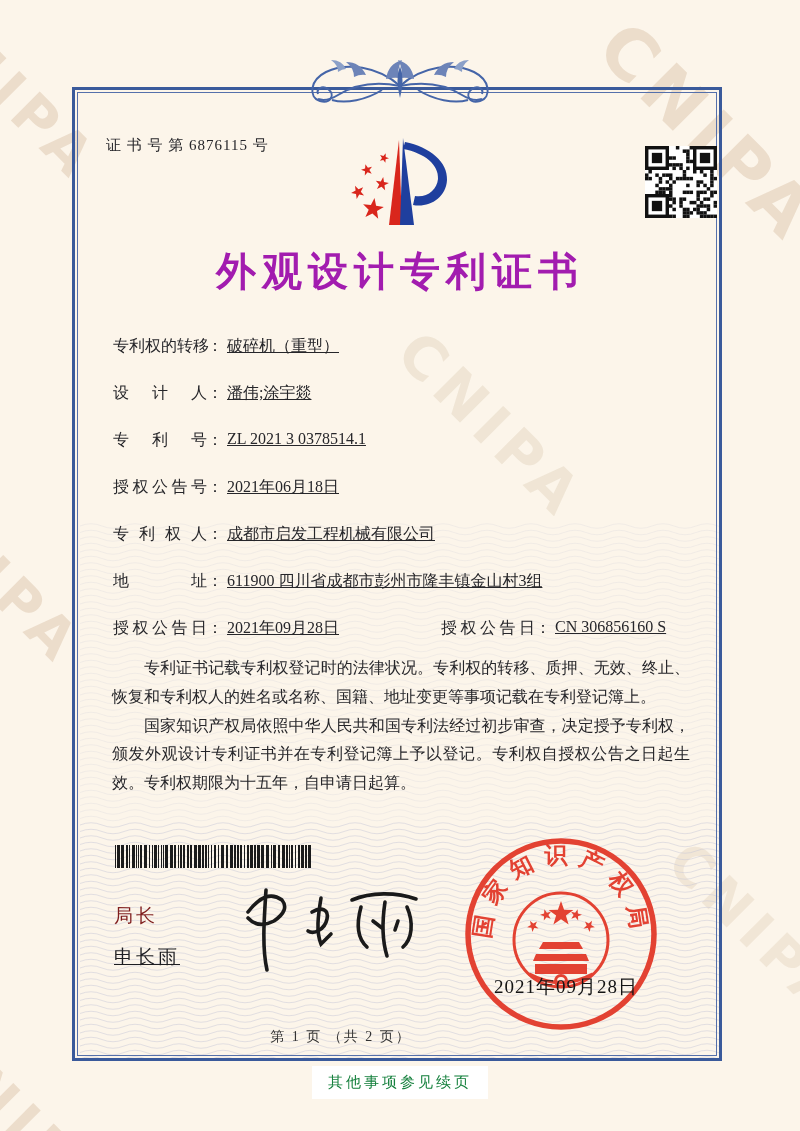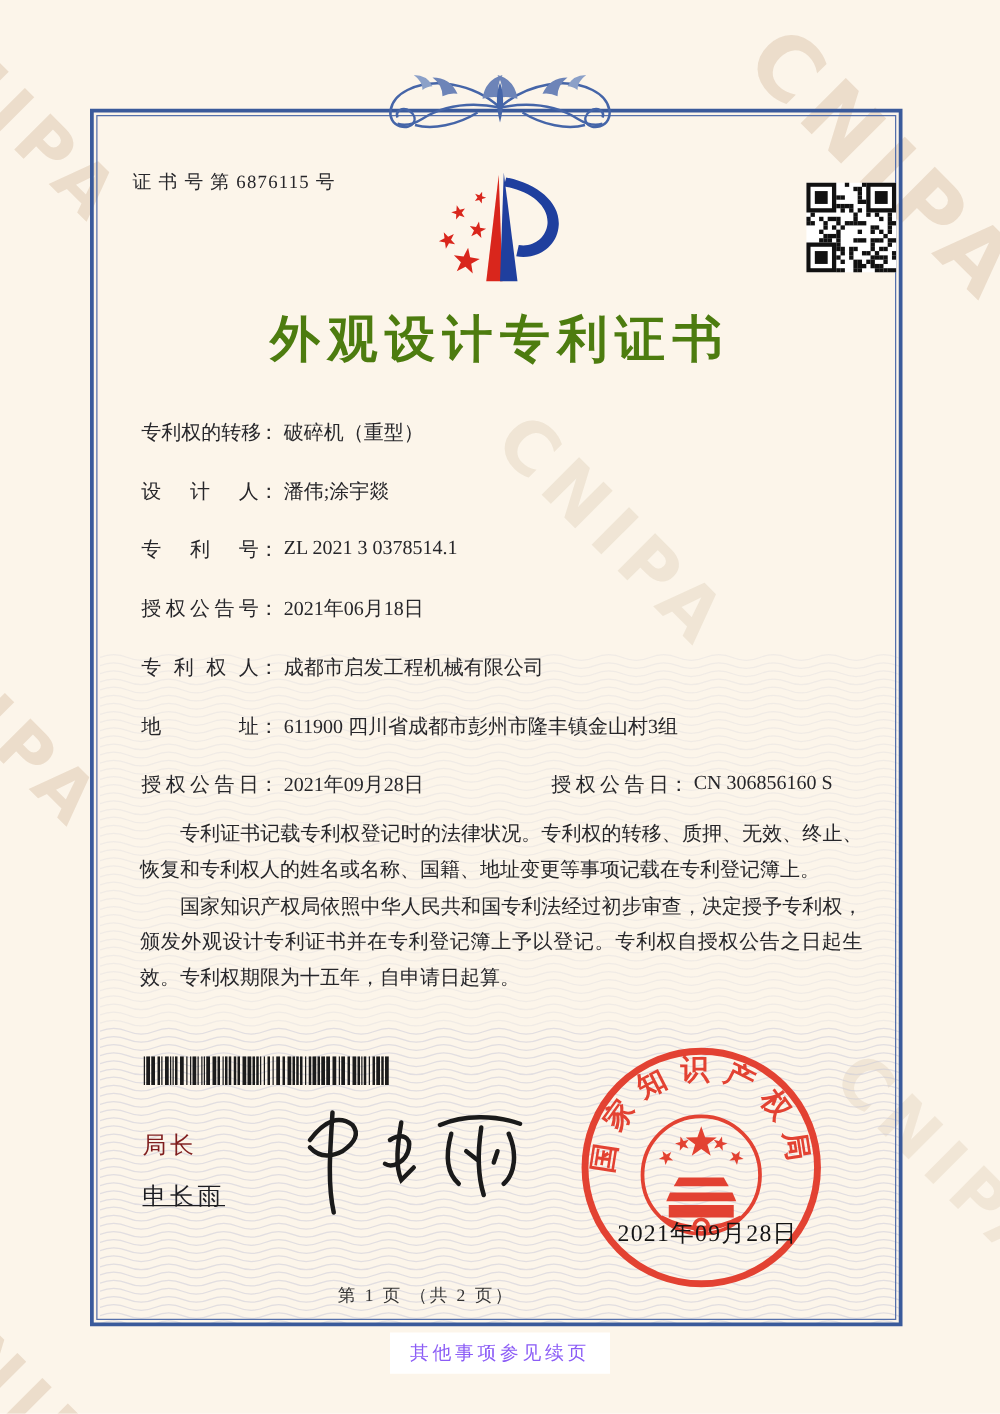--- a/index.html
+++ b/index.html
@@ -10,43 +10,43 @@
       letter-spacing:8px;z-index:1;white-space:nowrap;}
   #waves{position:absolute;left:80px;top:520px;z-index:2;pointer-events:none;}
   .frame{position:absolute;left:72px;top:87px;width:650px;height:974px;
          border:3px solid #3a5a9b;z-index:3;box-sizing:border-box;}
   .frame-inner{position:absolute;inset:2px;border:1px solid #5570ab;}
   .flourish{position:absolute;left:270px;top:50px;z-index:4;}
   .cert-no{position:absolute;left:106px;top:136px;font-size:15px;letter-spacing:1px;z-index:5;}
   .logo{position:absolute;left:346px;top:134px;z-index:5;}
   .qr{position:absolute;left:645px;top:146px;z-index:5;}
   .title{position:absolute;left:0;top:244px;width:800px;text-align:center;font-size:40px;
-         font-weight:700;letter-spacing:6px;color:#4d7c0f;z-index:5;}
+         font-weight:700;letter-spacing:6px;color:#a21caf;z-index:5;}
   .fields{position:absolute;left:113px;top:336px;z-index:5;}
   .frow{height:26px;margin-bottom:21px;font-size:16px;white-space:nowrap;}
   .flabel{display:inline-block;width:94px;text-align:justify;text-align-last:justify;vertical-align:top;}
   .flabel2{display:inline-block;width:94px;margin-left:102px;text-align:justify;text-align-last:justify;vertical-align:top;}
   .fcolon{display:inline-block;vertical-align:top;}
-  .fval{display:inline-block;margin-left:4px;vertical-align:top;}
+  .fval{display:inline-block;margin-left:4px;vertical-align:top;text-decoration:underline;}
   .paras{position:absolute;left:112px;top:654px;width:578px;z-index:5;font-size:16px;
          line-height:1.8;text-align:justify;}
   .paras p{margin:0;text-indent:2em;}
   #barcode{position:absolute;left:113px;top:845px;z-index:5;}
   .chief-title{position:absolute;left:114px;top:903px;font-size:19px;letter-spacing:3px;z-index:6;
          font-family:"Liberation Sans","DejaVu Sans",sans-serif;color:#7f1d1d;}
   .chief-name{position:absolute;left:114px;top:944px;font-size:19px;letter-spacing:3px;z-index:6;
          font-family:"Liberation Sans","DejaVu Sans",sans-serif;color:#1e1e22;text-decoration:underline;}
   .signature{position:absolute;left:226px;top:876px;z-index:6;}
   .seal{position:absolute;left:455px;top:828px;z-index:5;opacity:.96;}
   .seal-date{position:absolute;left:494px;top:974px;font-size:19px;letter-spacing:1px;
          color:#141414;z-index:7;white-space:nowrap;}
   .page-info{position:absolute;left:72px;top:1028px;width:538px;text-align:center;font-size:14px;
          letter-spacing:2px;color:#333;z-index:5;}
   .footer-note{position:absolute;left:50%;transform:translateX(-50%);top:1066px;background:#ffffff;
-         padding:7px 16px;font-size:15px;letter-spacing:3px;color:#8b5cf6;z-index:5;white-space:nowrap;}
+         padding:7px 16px;font-size:15px;letter-spacing:3px;color:#15803d;z-index:5;white-space:nowrap;}
 </style>
 </head>
 <body>
 
 <div class="page">
 
   <span class="wm" style="left:-50px;top:-14px;font-size:56px;">CNIPA</span>
   <span class="wm" style="left:640px;top:6px;font-size:70px;">CNIPA</span>
   <span class="wm" style="left:432px;top:318px;font-size:58px;color:rgba(228,213,192,0.5);">CNIPA</span>
   <span class="wm" style="left:-66px;top:470px;font-size:56px;">CNIPA</span>

